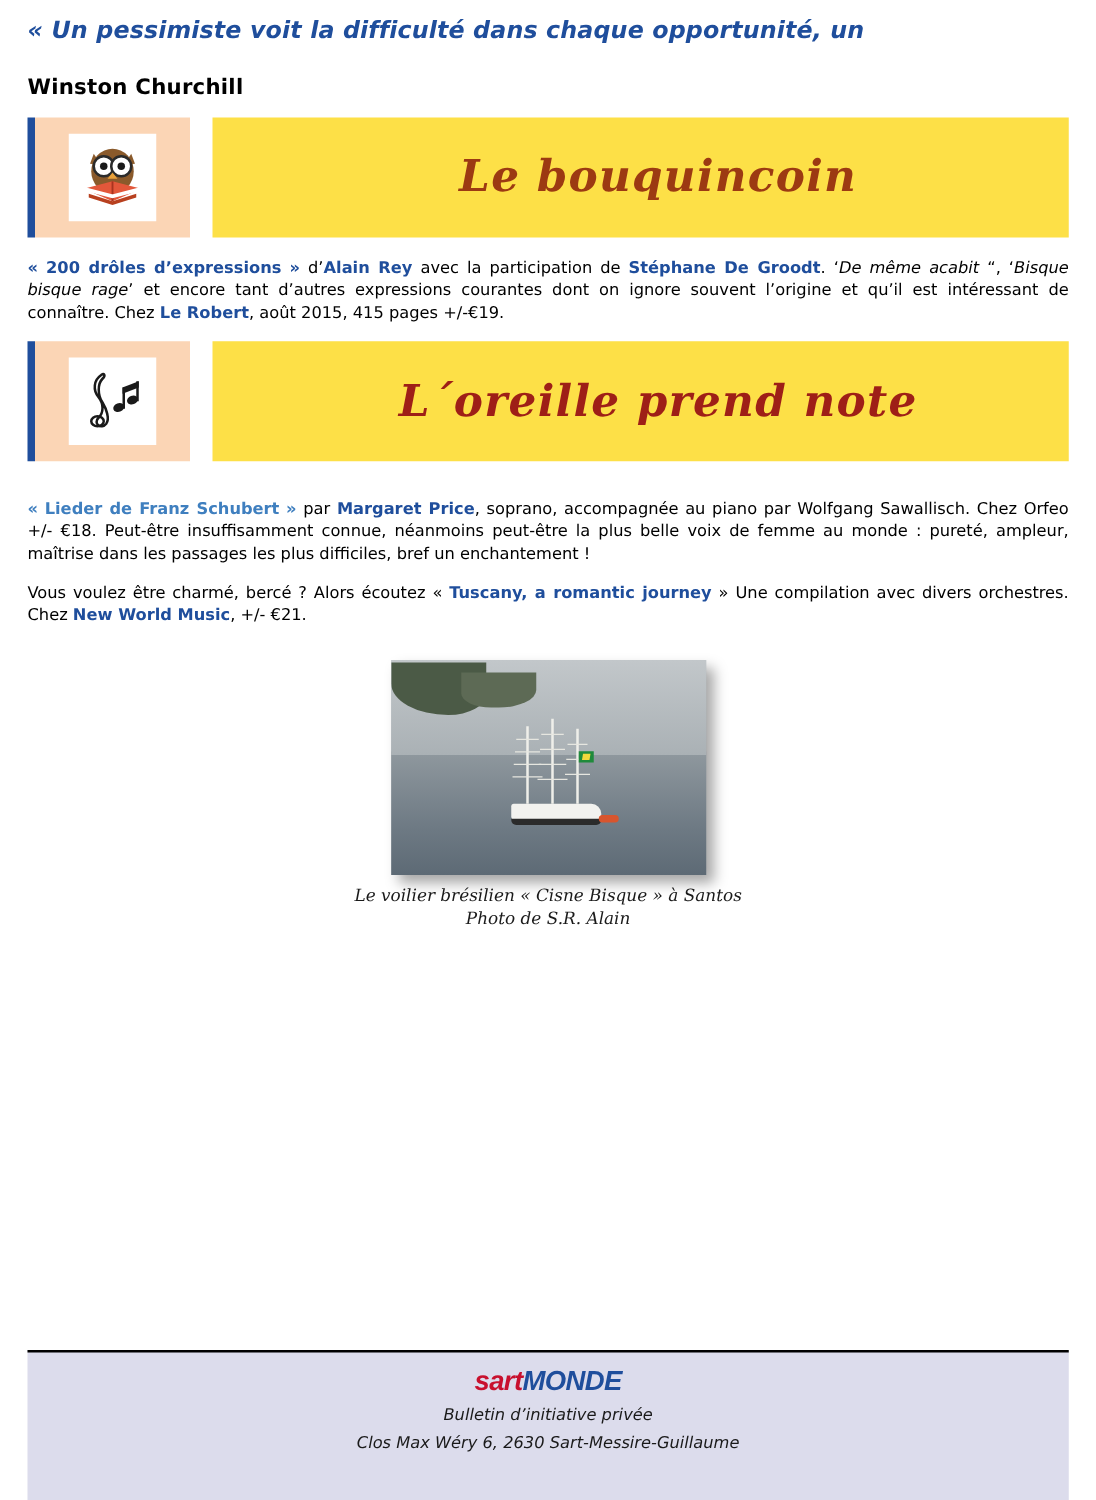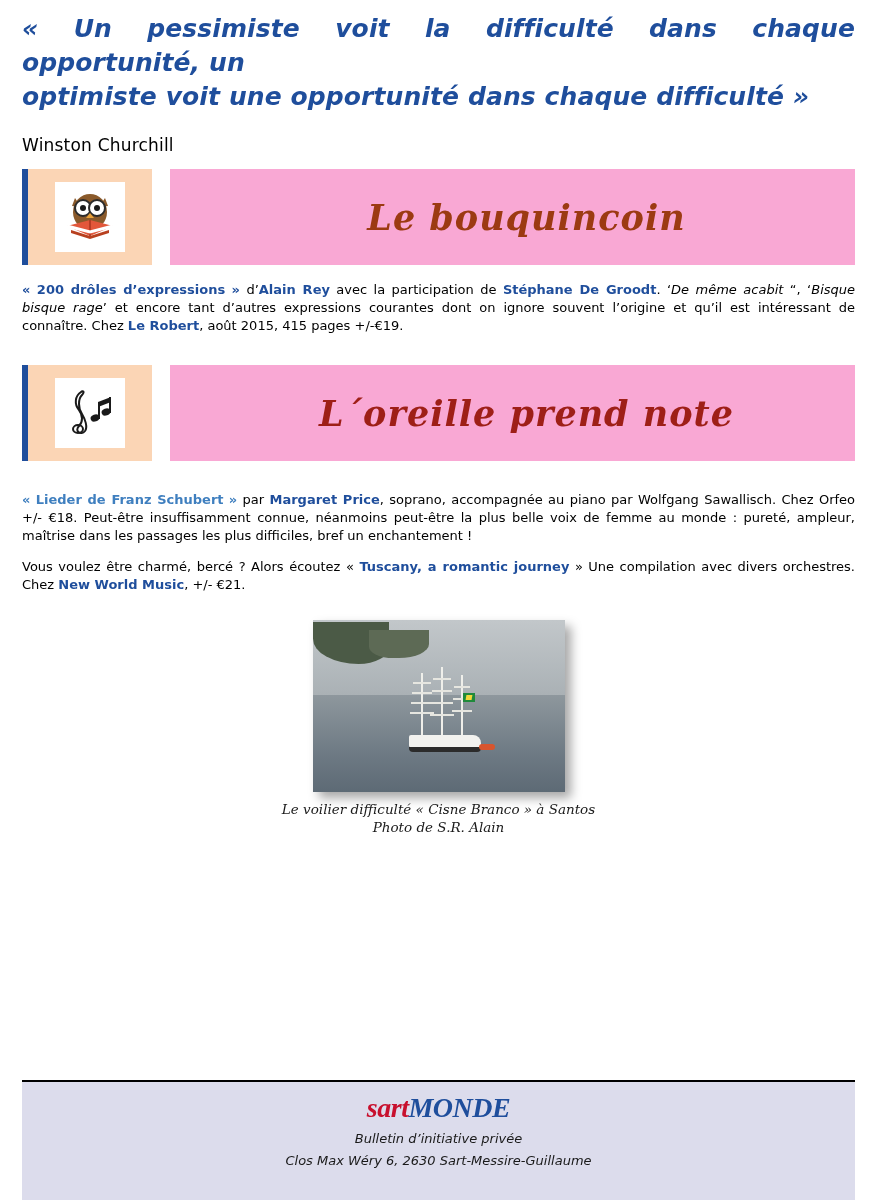--- a/index.html
+++ b/index.html
@@ -22,32 +22,32 @@
     box-sizing: border-box;
     padding: 0 22px;
   }
 
   
   .quote {
     margin-top: 12px;
     font-family: "DejaVu Sans", sans-serif;
     font-style: italic;
     font-weight: bold;
-    font-size: 25px;
+    font-size: 19px;
     line-height: 1.35;
     color: #1f4e9c;
     text-align: justify;
     letter-spacing: 0.1px;
   }
   .quote-line2 { text-align: left; }
 
   .author {
     margin-top: 22px;
     font-size: 17px;
-    font-weight: normal;
+    font-weight: bold;
     color: #000;
     letter-spacing: .2px;
   }
 
   
   .banner {
     margin-top: 14px;
     height: 96px;
     display: flex;
     align-items: stretch;
@@ -75,21 +75,21 @@
     justify-content: center;
     overflow: hidden;
   }
   .banner .gap {
     width: 18px;
     flex: 0 0 18px;
     background: #ffffff;
   }
   .banner .titlebox {
     flex: 1 1 auto;
-    background: #f9a8d4;
+    background: #fde047;
     display: flex;
     align-items: center;
     justify-content: center;
     padding-left: 28px;
   }
   .banner .script-title {
     font-family: "DejaVu Serif", serif;
     font-style: italic;
     font-weight: bold;
     font-size: 35px;
@@ -194,24 +194,24 @@
     right: 22px;
     bottom: 0;
     border-top: 2px solid #000;
     background: #dcdcec;
     height: 132px;
     box-sizing: border-box;
     padding-top: 10px;
     text-align: center;
   }
   .footer .logo {
-    font-family: Liberation Serif, serif;
+    font-family: Liberation Sans, sans-serif;
     font-style: italic;
     font-weight: bold;
-    font-size: 28px;
+    font-size: 22px;
     letter-spacing: -0.5px;
   }
   .footer .logo .sart { color: #c8102e; }
   .footer .logo .monde { color: #1f4e9c; }
   .footer .line {
     font-family: "DejaVu Sans", sans-serif;
     font-style: italic;
     font-size: 13px;
     color: #1a1a1a;
     margin-top: 7px;
@@ -224,21 +224,20 @@
   
   .owl-svg, .note-svg { display:block; }
 </style>
 </head>
 <body>
 
 <div class="page">
 
   <div class="quote">
     <div>« Un pessimiste voit la difficulté dans chaque opportunité, un</div>
-    <div class="quote-line2">optimiste voit une opportunité dans chaque difficulté »</div>
   </div>
 
   <div class="author">Winston Churchill</div>
 
   <div class="banner">
     <div class="leftbar"></div>
     <div class="thumbbox">
       <div class="thumb">
         <svg class="owl-svg" width="62" height="62" viewBox="0 0 62 62">
           <ellipse cx="31" cy="26" rx="17" ry="18" fill="#8a5a2b"></ellipse>
@@ -257,21 +256,21 @@
       </div>
     </div>
     <div class="gap"></div>
     <div class="titlebox">
       <span class="script-title">Le bouquincoin</span>
     </div>
   </div>
 
   <p class="para"><span class="b-blue">«</span> <span class="b-blue">200 drôles d’expressions</span> <span class="b-blue">»</span> <span>d’</span><span class="b-blue">Alain Rey</span><span> avec la participation de </span><span class="b-blue">Stéphane De Groodt</span><span>. ‘</span><span class="ital">De même acabit</span><span> “, ‘</span><span class="ital">Bisque bisque rage</span><span>’ et encore tant d’autres expressions courantes dont on ignore souvent l’origine et qu’il est intéressant de connaître. Chez </span><span class="b-blue">Le Robert</span><span>, août 2015, 415 pages +/-€19.</span></p>
 
-  <div class="banner" style="margin-top:30px;">
+  <div class="banner" style="margin-top:14px;">
     <div class="leftbar"></div>
     <div class="thumbbox">
       <div class="thumb">
         <svg class="note-svg" width="58" height="58" viewBox="0 0 58 58">
           <path d="M20 8 C14 12, 13 20, 18 26 C22 31, 22 38, 18 42 C13 47, 20 52, 24 47 C27 43, 24 35, 21 30 C17 24, 17 15, 21 11 C24 8, 22 6, 20 8 Z" fill="none" stroke="#1a1a1a" stroke-width="2"></path>
           <ellipse cx="17" cy="45" rx="5" ry="4" fill="none" stroke="#1a1a1a" stroke-width="2"></ellipse>
           <ellipse cx="34" cy="34" rx="4.5" ry="3.5" fill="#1a1a1a" transform="rotate(-20 34 34)"></ellipse>
           <rect x="37" y="18" width="2" height="17" fill="#1a1a1a"></rect>
           <ellipse cx="45" cy="28" rx="4.5" ry="3.5" fill="#1a1a1a" transform="rotate(-20 45 28)"></ellipse>
           <rect x="48" y="13" width="2" height="16" fill="#1a1a1a"></rect>
@@ -308,21 +307,21 @@
       <div class="yard" style="left:117px; bottom:76px; width:24px;"></div>
       <div class="yard" style="left:141px; bottom:104px; width:16px;"></div>
       <div class="yard" style="left:140px; bottom:92px; width:18px;"></div>
       <div class="yard" style="left:139px; bottom:80px; width:20px;"></div>
       <div class="flag"></div>
       <div class="hull"></div>
       <div class="hull-dark"></div>
       <div class="boat"></div>
     </div>
     <div class="caption">
-      <div>Le voilier difficulté « Cisne Branco » à Santos</div>
+      <div>Le voilier brésilien « Cisne Bisque » à Santos</div>
       <div>Photo de S.R. Alain</div>
     </div>
   </div>
 
   <div class="footer">
     <div class="logo"><span class="sart">sart</span><span class="monde">MONDE</span></div>
     <div class="line">Bulletin d’initiative privée</div>
     <div class="line">Clos Max Wéry 6, 2630 Sart-Messire-Guillaume</div>
   </div>
 

